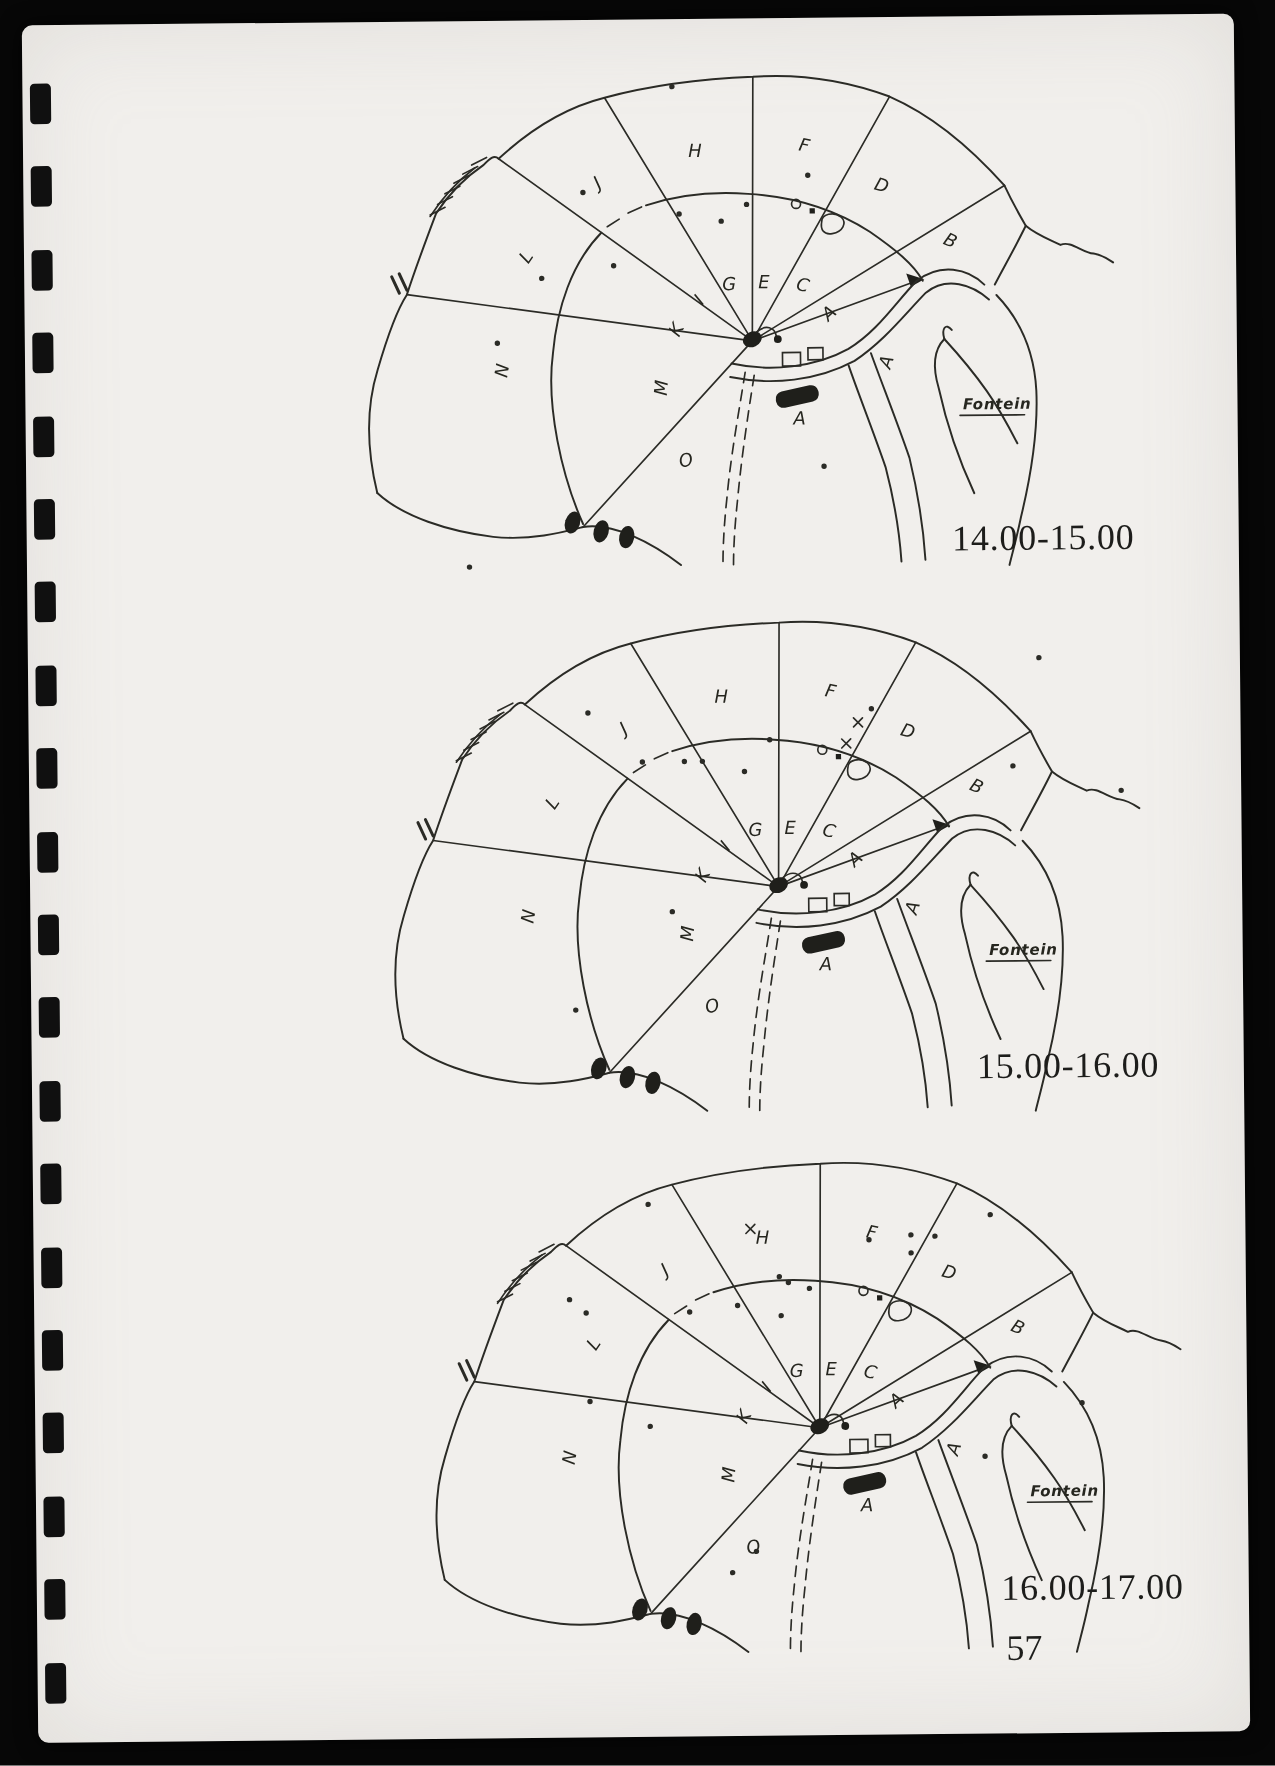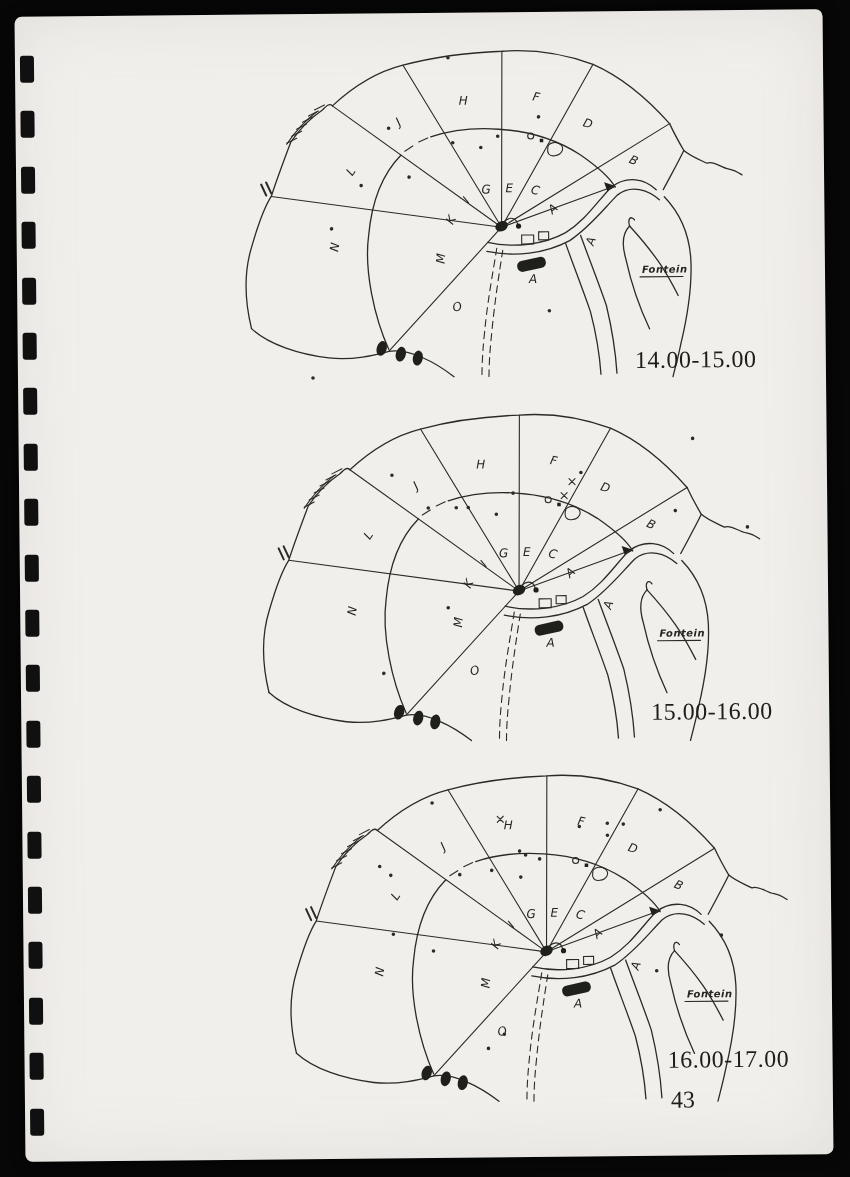--- a/index.html
+++ b/index.html
@@ -264,14 +264,14 @@
           <circle cx="376" cy="203" r="1.8" fill="#2b2b26"></circle>
           <circle cx="223" cy="265" r="1.8" fill="#2b2b26"></circle>
           <circle cx="207" cy="279" r="1.8" fill="#2b2b26"></circle>
           <path d="M218,47 L224,53 M218,53 L224,47" class="ink-thin"></path>
         </g>
       <text class="fontein" x="406" y="230">Fontein</text>
     </svg>
     <div class="time-label" style="left: 386px; top: 279px;">16.00-17.00</div>
   </div>
 
-  <div class="page-number">43</div>
+  <div class="page-number">57</div>
 </div>
 
 </body></html>

